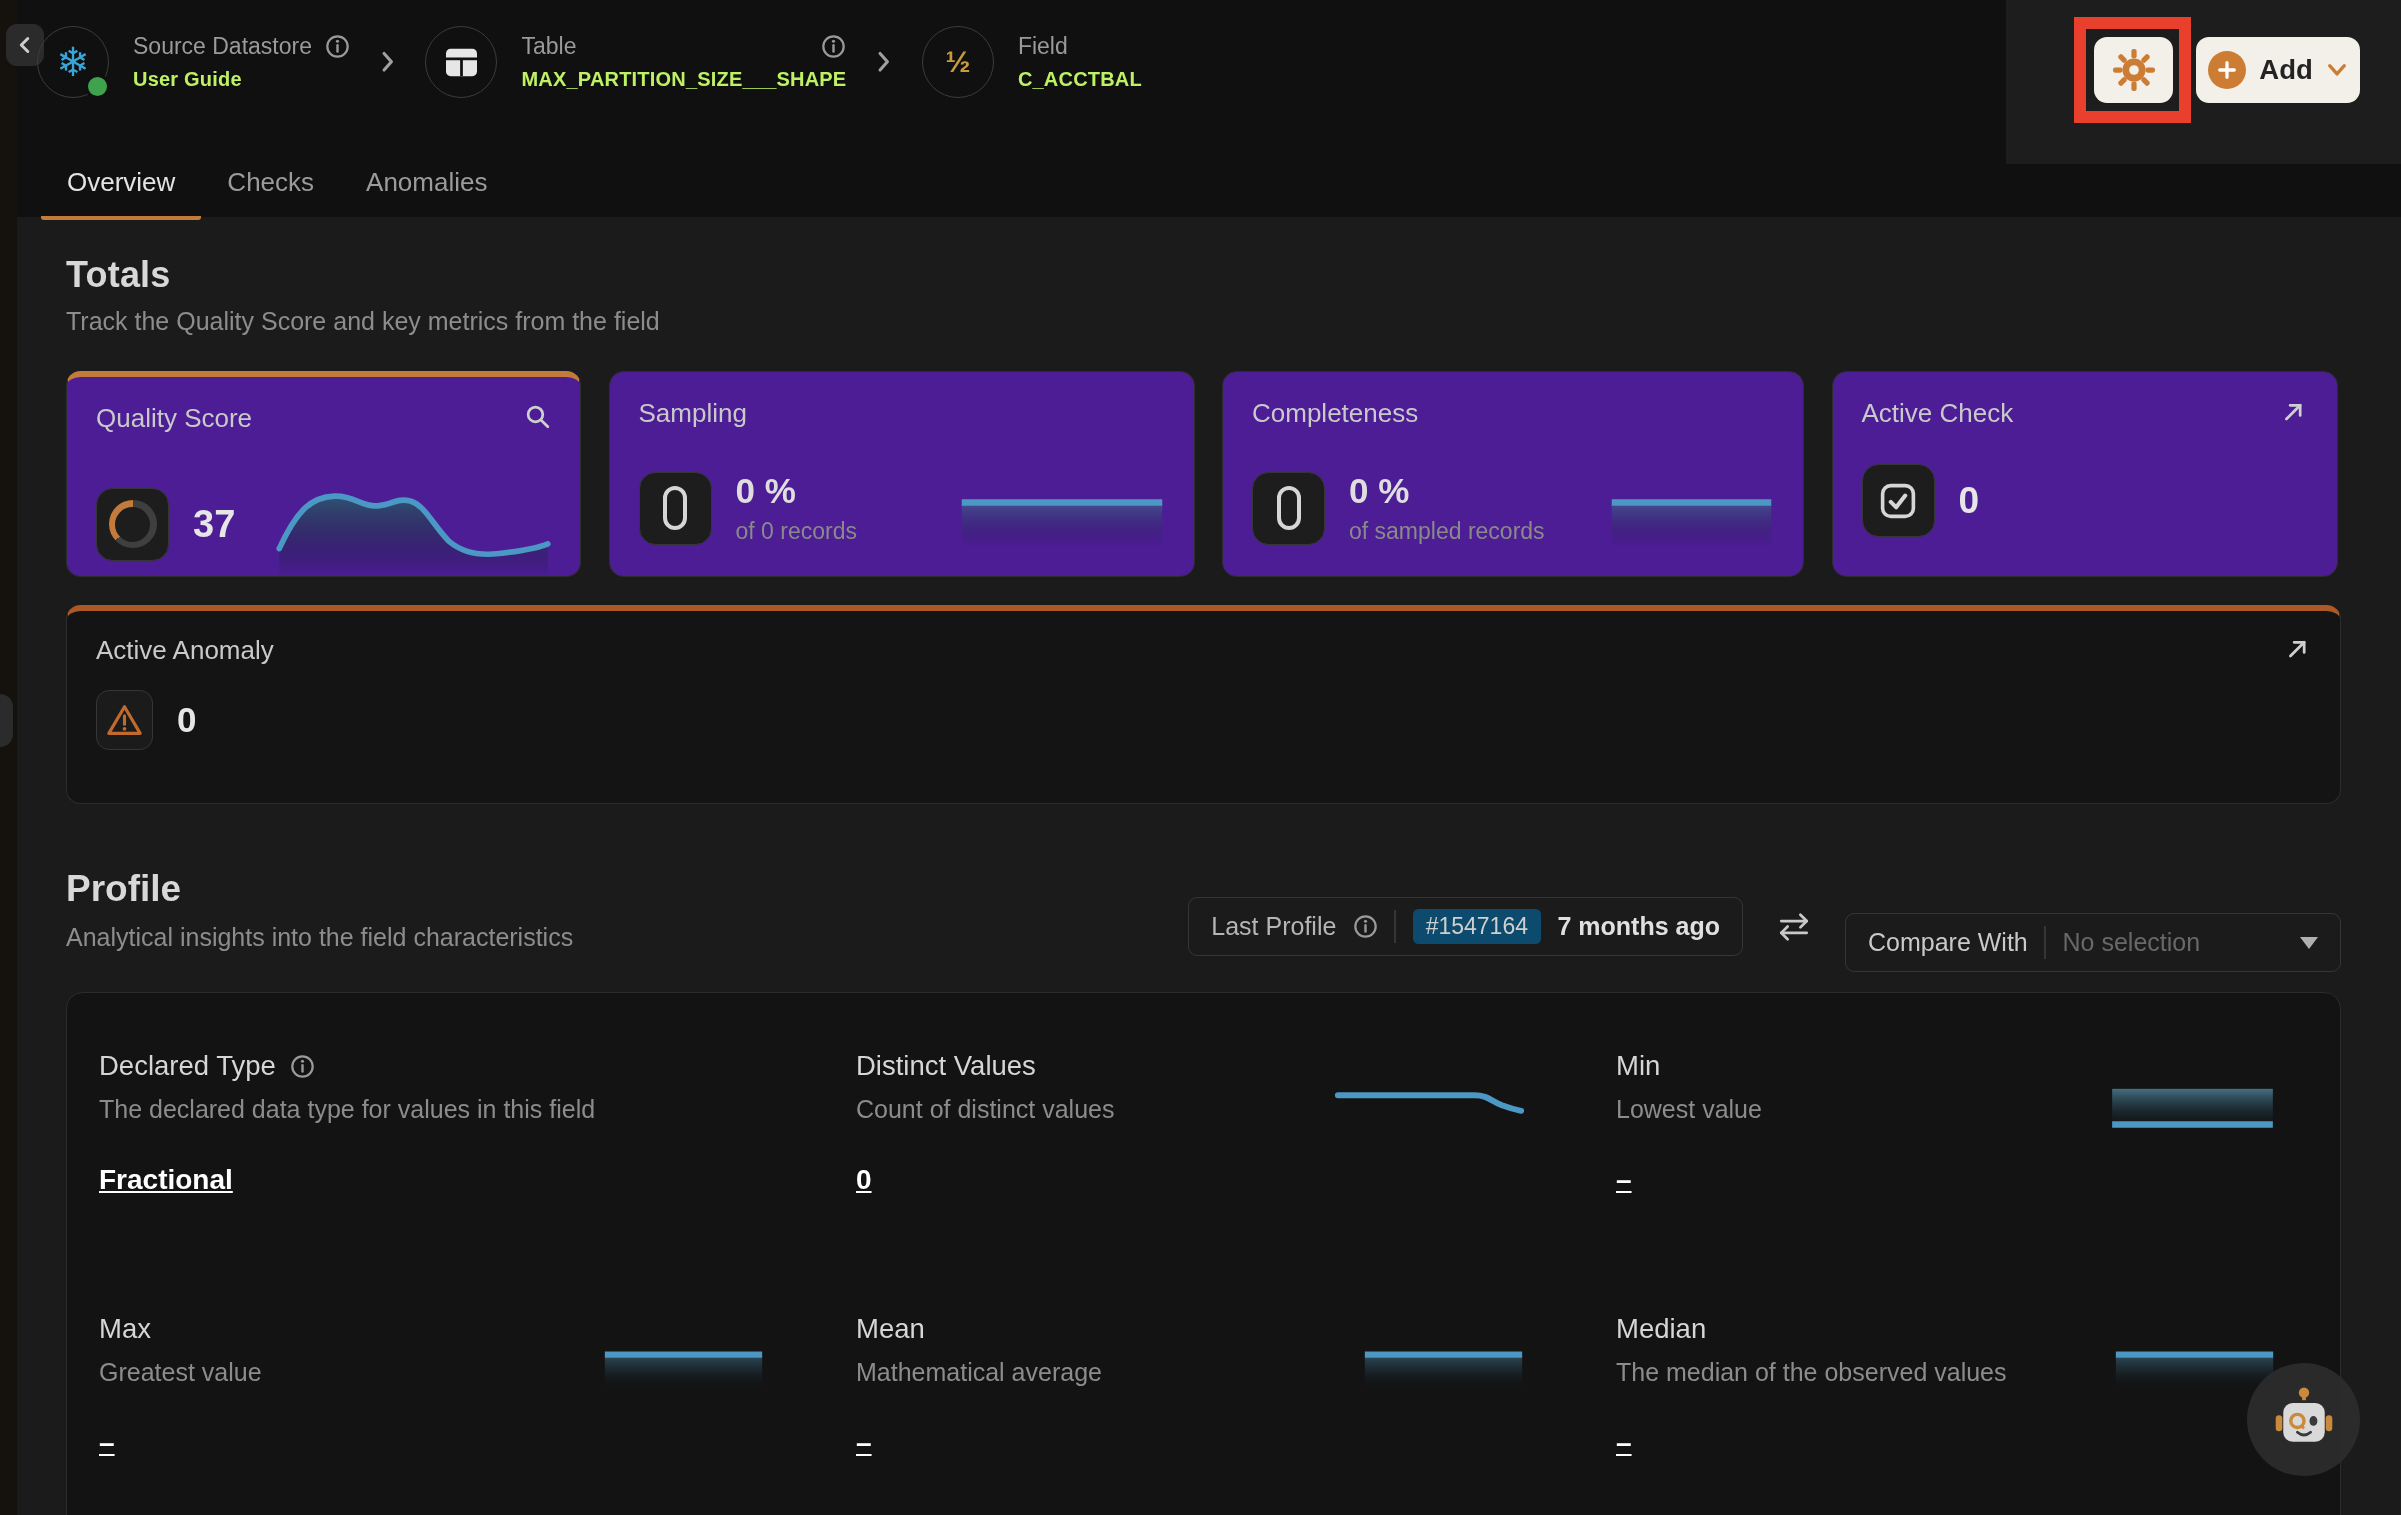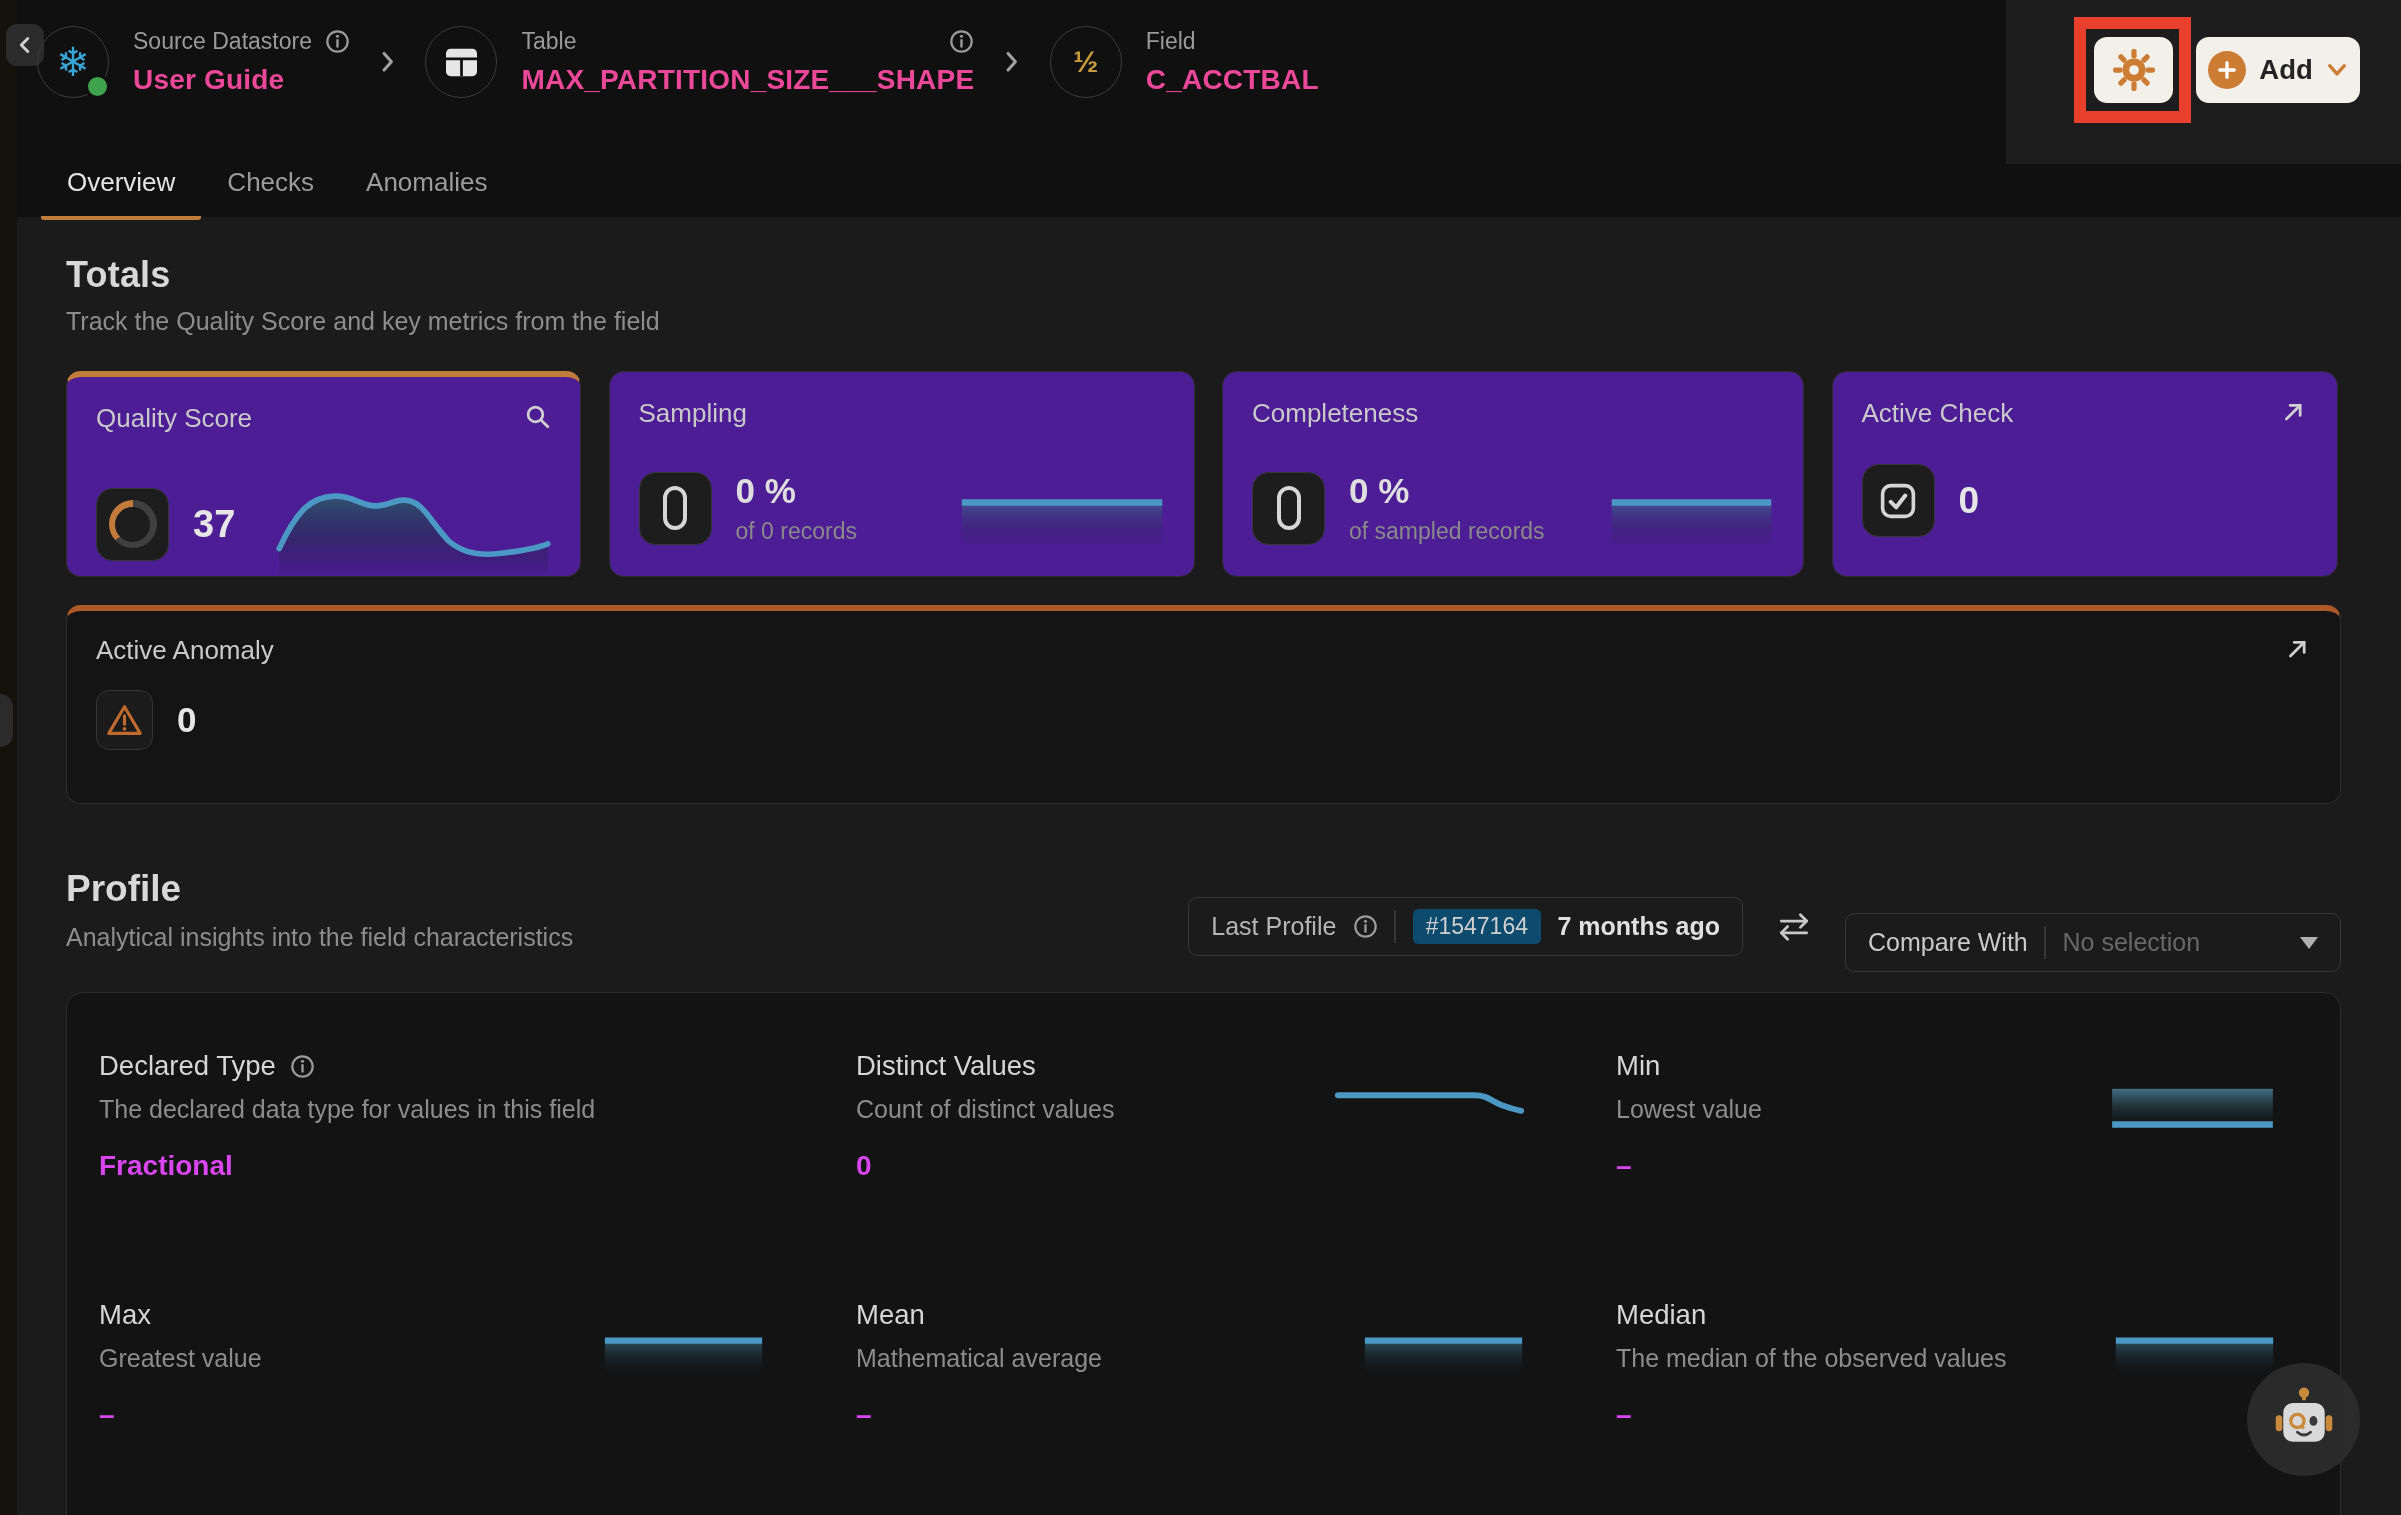--- a/index.html
+++ b/index.html
@@ -14,21 +14,21 @@
                  border-radius:11px;display:flex;align-items:center;justify-content:center;cursor:pointer;}
   .drawer-handle{position:absolute;left:0;top:694px;width:13px;height:53px;background:#2b2b2b;
                  border-radius:0 13px 13px 0;}
 
   .breadcrumbs{position:absolute;left:37px;top:26px;display:flex;align-items:center;gap:24px;}
   .bc-circle{width:70px;height:70px;border:1.8px solid #3c3c3c;border-radius:50%;
              display:flex;align-items:center;justify-content:center;position:relative;flex:none;}
   .bc-texts{display:flex;flex-direction:column;gap:8.2px;}
   .bc-label-row{display:flex;align-items:center;justify-content:space-between;gap:13px;}
   .bc-label{font-size:23px;color:#9a9a9a;white-space:nowrap;}
-  .bc-value{font-size:28px;font-weight:bold;color:#ec4899;white-space:nowrap;letter-spacing:0.2px;}
+  .bc-value{font-size:20px;font-weight:bold;color:#bef264;white-space:nowrap;letter-spacing:0.2px;}
   .snowflake{font-size:40px;color:#38a7d8;line-height:1;}
   .status-dot{position:absolute;right:-1.8px;bottom:-1.8px;width:19px;height:19px;border-radius:50%;
               background:#3fa34d;border:3.7px solid #101010;}
   .half-glyph{font-size:30px;color:#c79a3d;font-weight:bold;}
 
   .tabs{position:absolute;left:41px;top:154px;display:flex;}
   .tab{padding:13px 26px 18.3px 26px;font-size:26px;color:#9b9b9b;border-bottom:4.6px solid transparent;
        border-radius:0 0 2.7px 2.7px;cursor:pointer;}
   .tab.active{color:#e3e3e3;border-bottom-color:#c27b3a;}
 
@@ -93,21 +93,21 @@
 
   .profile-card{position:absolute;left:66px;top:992px;width:2275px;height:549px;background:#131313;
                 border:1.8px solid #2c2c2c;border-radius:16.5px;box-sizing:border-box;
                 padding:57px 0 0 32px;overflow:hidden;}
   .metrics-grid{display:grid;grid-template-columns:757px 760px 692px;row-gap:117px;}
   .metric{display:flex;justify-content:space-between;padding-right:92px;box-sizing:border-box;}
   .metric.col3{padding-right:33px;}
   .m-name-row{display:flex;align-items:center;gap:14.6px;}
   .m-name{font-size:27.5px;font-weight:500;color:#d6d6d6;}
   .m-desc{font-size:25px;color:#8c8c8c;margin-top:13px;}
-  .m-value{font-size:28px;font-weight:bold;color:#d946ef;margin-top:26px;}
+  .m-value{font-size:28px;font-weight:bold;color:#ffffff;margin-top:40px;text-decoration:underline;}
   .m-spark{flex:none;margin-top:37px;}
 
   .robot-fab{position:absolute;left:2247px;top:1363px;width:113px;height:113px;border-radius:50%;
              background:rgba(44,44,44,.92);display:flex;align-items:center;justify-content:center;
              cursor:pointer;z-index:7;}
 
   .icon-btn{cursor:pointer;display:inline-flex;}
   svg{display:block;}
 </style>
 </head>

